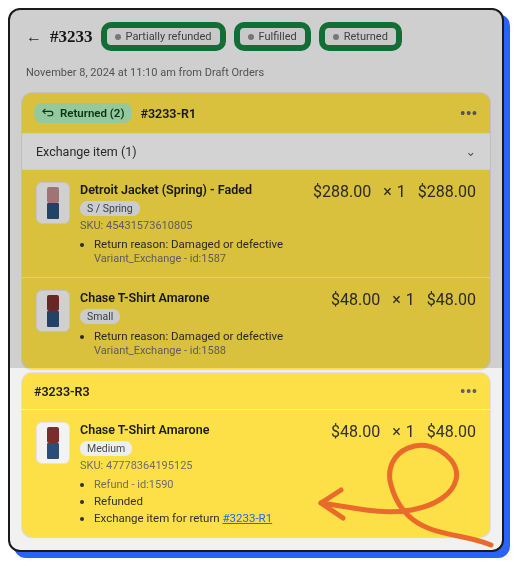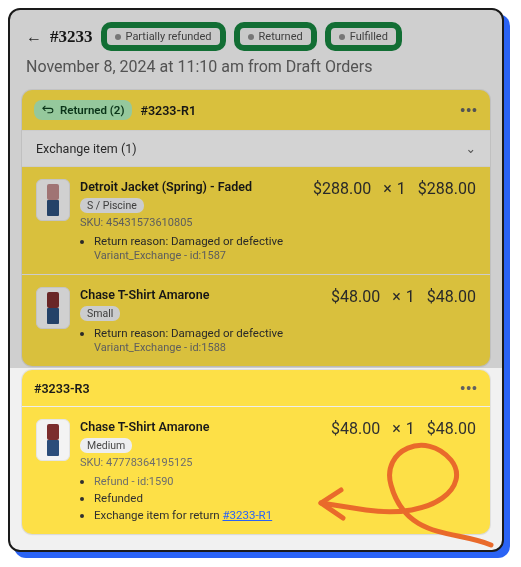--- a/index.html
+++ b/index.html
@@ -49,22 +49,22 @@
     font-size: 17px; font-weight: 700; color: #1a1a1a; font-family: Liberation Serif, serif;
   }
   .pill {
     display: inline-flex; align-items: center; gap: 5px;
     padding: 2px 8px; border-radius: 10px;
     font-size: 11px; color: #4a4a4a; background: #ebebeb;
     border: 6px solid #15803d;
   }
   .pill .dot { width: 6px; height: 6px; border-radius: 50%; background: #8a8a8a; }
   .meta-line {
-    margin-top: 6px;
-    font-size: 16px; color: #616161;
+    margin-top: 15px;
+    font-size: 11px; color: #616161;
   }
   .card {
     background: #fde047;
     margin: 4px 12px;
     border-radius: 10px;
     box-shadow: 0 0 0 1px rgba(0,0,0,0.06), 0 1px 2px rgba(0,0,0,0.05);
     position: relative;
   }
   .card-header {
     display: flex; align-items: center; justify-content: space-between;
@@ -155,25 +155,25 @@
   <div class="header">
     <div class="title-row">
       <button class="back-arrow">←</button>
       <span class="order-title">#3233</span>
       <span class="pill">
           <span class="dot"></span>
           <span>Partially refunded</span>
         </span>
       <span class="pill">
           <span class="dot"></span>
-          <span>Returned</span>
+          <span>Fulfilled</span>
         </span>
       <span class="pill">
           <span class="dot"></span>
-          <span>Fulfilled</span>
+          <span>Returned</span>
         </span>
     </div>
     <div class="meta-line">November 8, 2024 at 11:10 am from Draft Orders</div>
   </div>
 
   <div class="card">
     <div class="card-header">
       <div class="card-header-left">
         <span class="returned-badge">
           <svg viewBox="0 0 24 24">
@@ -192,21 +192,21 @@
 
     <div class="line-item">
       <div class="thumb">
         <svg viewBox="0 0 22 36">
             <rect x="5" y="2" width="12" height="16" rx="2" fill="#b88"></rect>
             <rect x="5" y="18" width="12" height="16" rx="1" fill="#2b4d7a"></rect>
           </svg>
       </div>
       <div class="item-main">
         <div class="item-title">Detroit Jacket (Spring) - Faded</div>
-        <span class="variant-pill">S / Piscine</span>
+        <span class="variant-pill">S / Spring</span>
         <div class="sku">SKU: 45431573610805</div>
         <ul class="bullet-list">
           <li>
             <span>Return reason: Damaged or defective</span>
             <div class="bullet-sub">Variant_Exchange - id:1587</div>
           </li>
         </ul>
       </div>
       <div class="item-prices">
         <span>$288.00</span>

